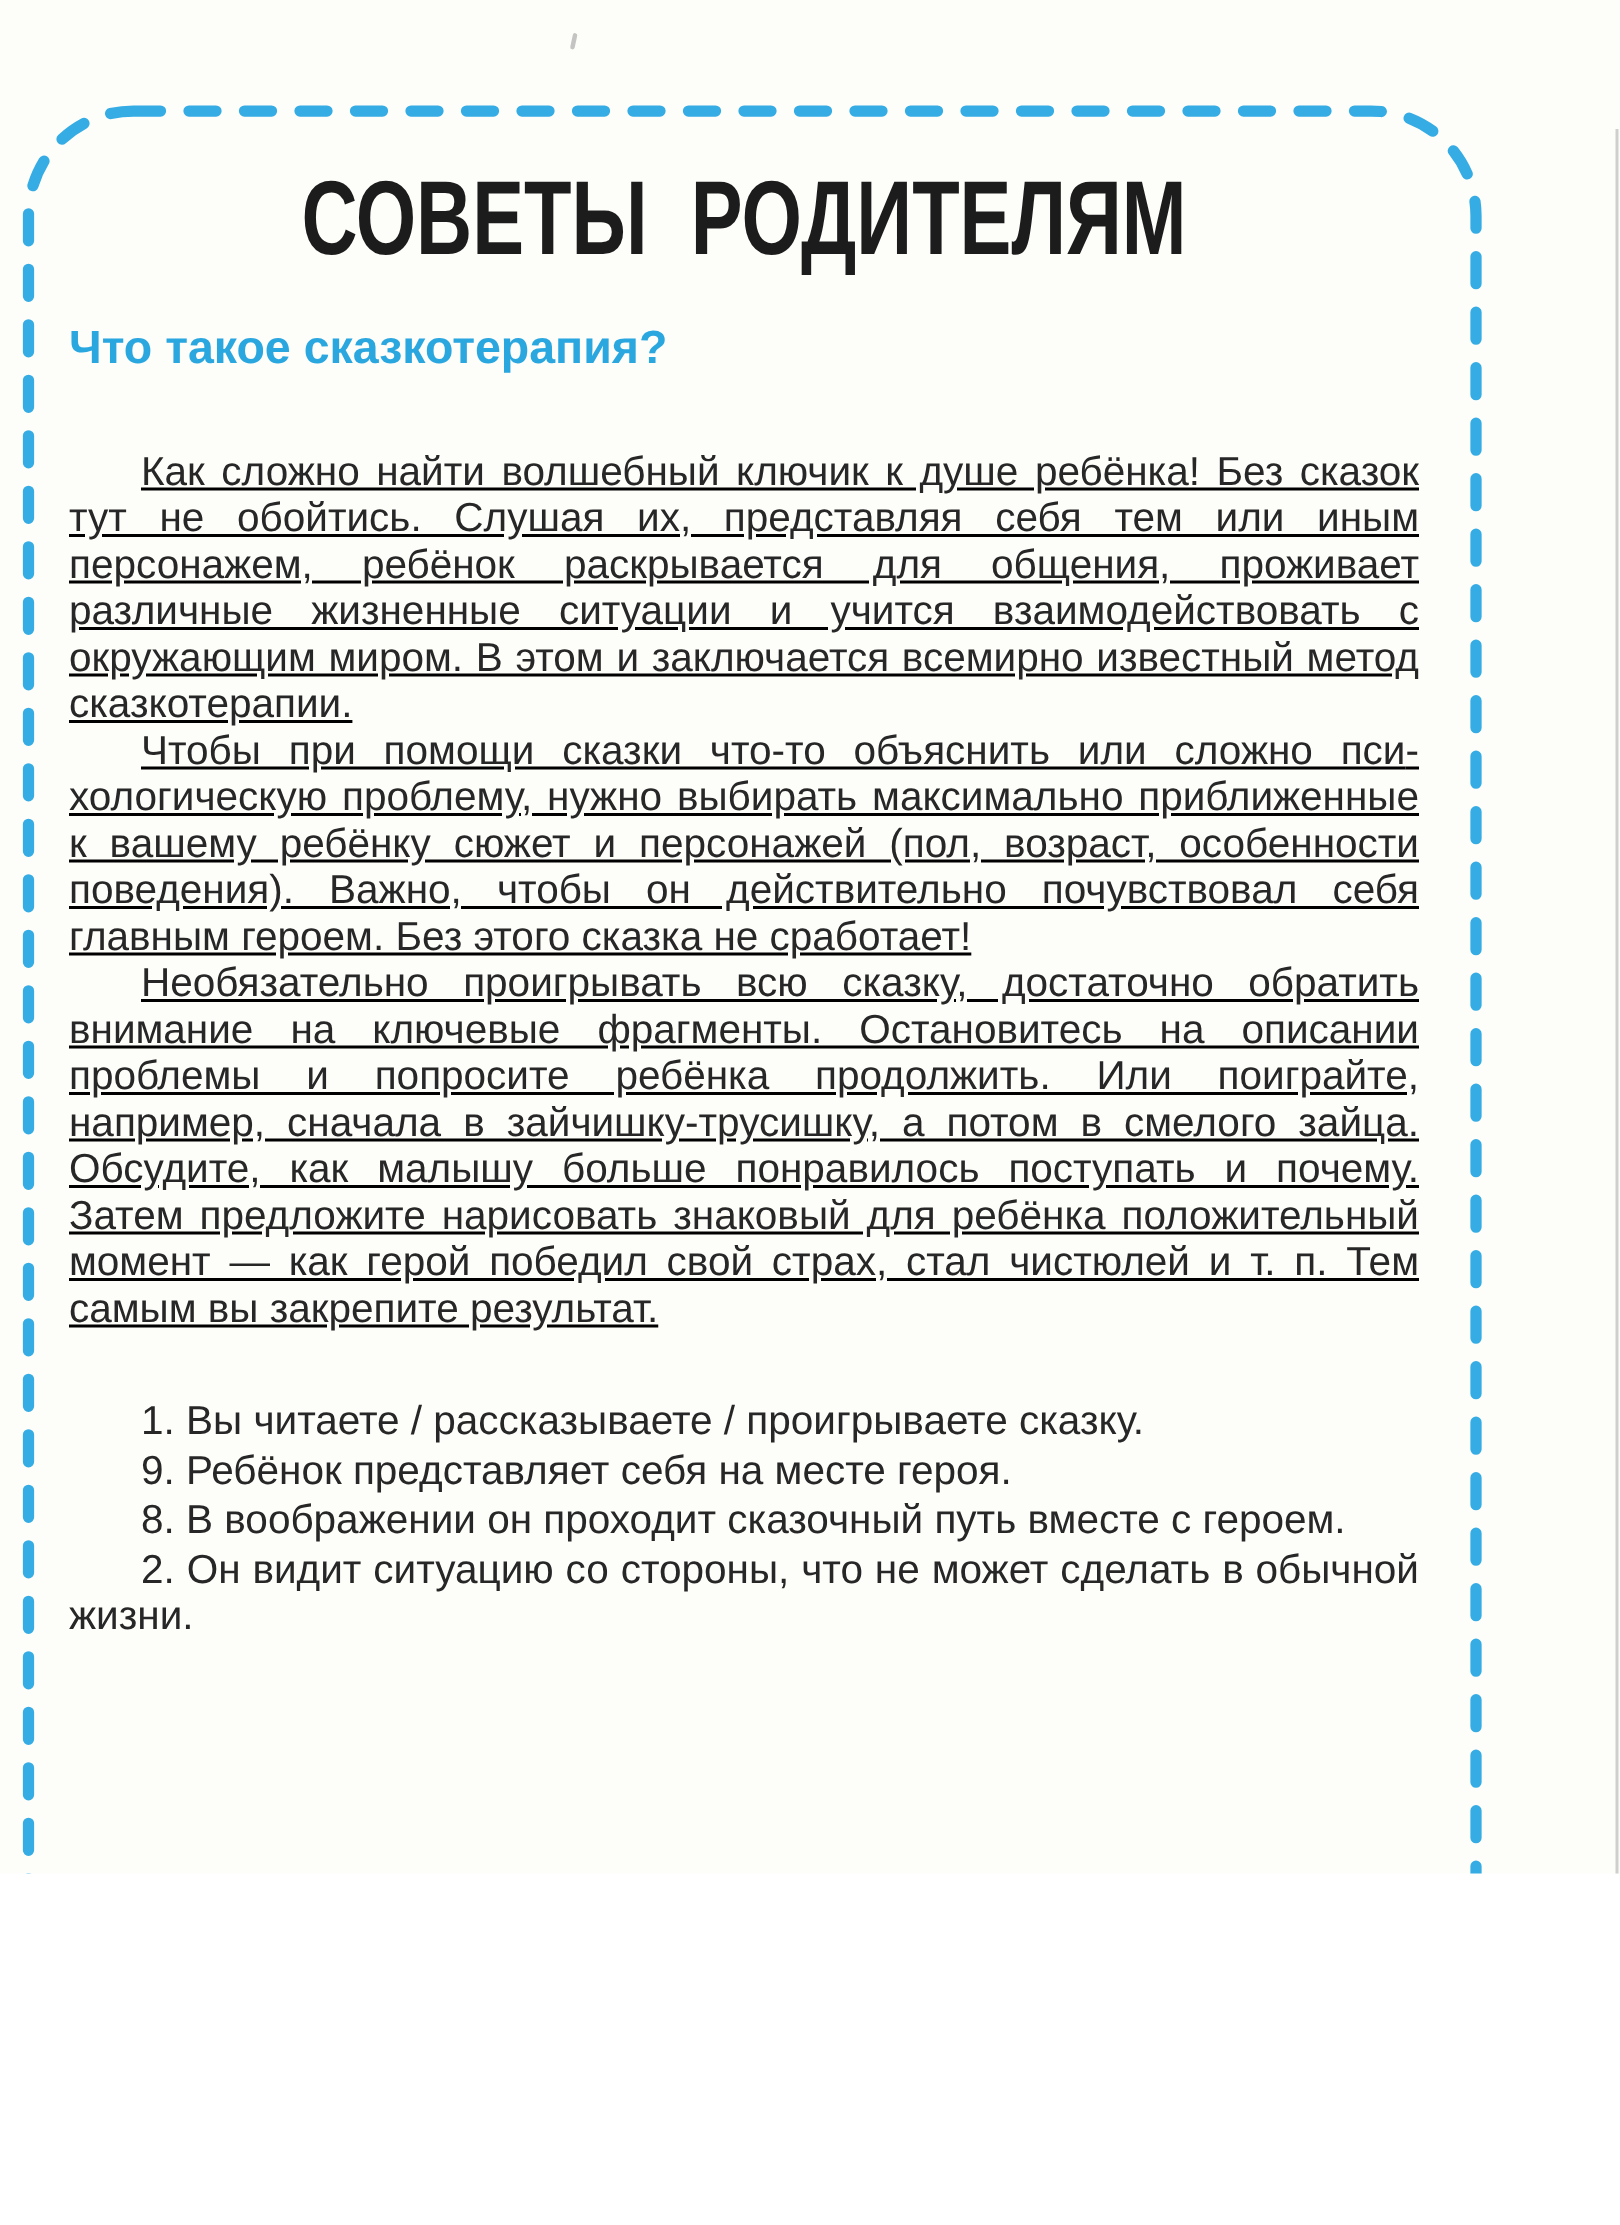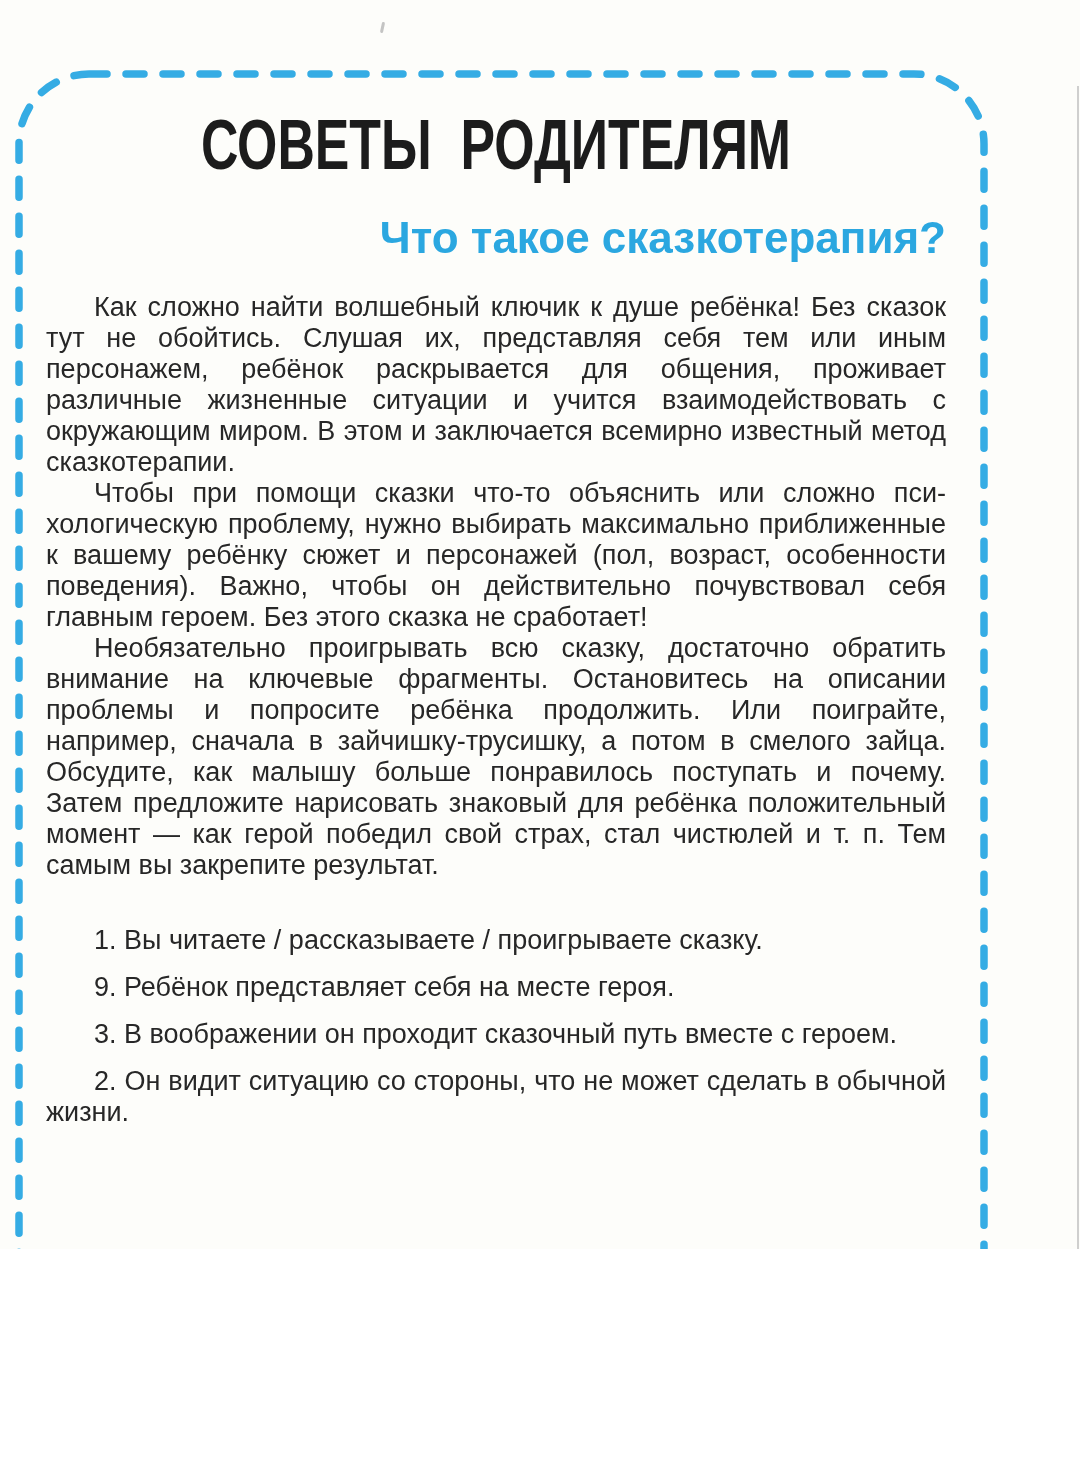--- a/index.html
+++ b/index.html
@@ -27,39 +27,39 @@
     line-height: 1;
     font-weight: 700;
     color: var(--color-title, #1c1c1c);
     white-space: pre;
     transform: scaleX(0.74);
     transform-origin: 50% 50%;
     letter-spacing: 0;
   }
   .subtitle {
     margin: 36px 0 0 0;
-    text-align: right;
-    font-size: 44px;
+    text-align: left;
+    font-size: 31px;
     line-height: 1;
     font-weight: 700;
     color: var(--color-accent, #2ba7e0);
   }
-  .body-text { margin-top: 32px; }
+  .body-text { margin-top: 52px; text-decoration: underline; }
   .body-text p, .stages p {
     margin: 0;
     font-size: 27px;
     line-height: 31px;
     text-align: justify;
     text-indent: 48px;
     color: var(--color-text, #272727);
     hyphens: manual;
     -webkit-hyphens: manual;
   }
   .stages { margin-top: 44px; }
-  .stages p.stage-item { margin-top: 16px; }
+  .stages p.stage-item { margin-top: 2px; }
   .scan-edge {
     position: absolute;
     right: 1px; top: 86px;
     width: 2px; height: 1397px;
     background: #c7c7c5;
     opacity: 0.85;
   }
   .scan-mark {
     position: absolute;
     left: 381px; top: 22px;
@@ -90,18 +90,18 @@
 
     <div class="body-text">
       <p>Как сложно найти волшебный ключик к душе ребёнка! Без сказок тут не обойтись. Слушая их, представляя себя тем или иным персонажем, ребёнок раскрывается для общения, прожи­вает различные жизненные ситуации и учится взаимодейство­вать с окружающим миром. В этом и заключается всемирно из­вестный метод сказкотерапии.</p>
       <p>Чтобы при помощи сказки что-то объяснить или сложно пси­хологическую проблему, нужно выбирать максимально прибли­женные к вашему ребёнку сюжет и персонажей (пол, возраст, особенности поведения). Важно, чтобы он действительно по­чувствовал себя главным героем. Без этого сказка не срабо­тает!</p>
       <p>Необязательно проигрывать всю сказку, достаточно об­ратить внимание на ключевые фрагменты. Остановитесь на описании проблемы и попросите ребёнка продолжить. Или по­играйте, например, сначала в зайчишку-трусишку, а потом в смелого зайца. Обсудите, как малышу больше понравилось поступать и почему. Затем предложите нарисовать знаковый для ребёнка положительный момент — как герой победил свой страх, стал чистюлей и т. п. Тем самым вы закрепите резуль­тат.</p>
     </div>
 
     <div class="stages">
       <p class="stage-item">1. Вы читаете / рассказываете / проигрываете сказку.</p>
       <p class="stage-item">9. Ребёнок представляет себя на месте героя.</p>
-      <p class="stage-item">3. В воображении он проходит сказочный путь вместе с ге­роем.</p>
+      <p class="stage-item">8. В воображении он проходит сказочный путь вместе с ге­роем.</p>
       <p class="stage-item">2. Он видит ситуацию со стороны, что не может сделать в обычной жизни.</p>
     </div>
 
   </div>
 </div>
 
 </body></html>

